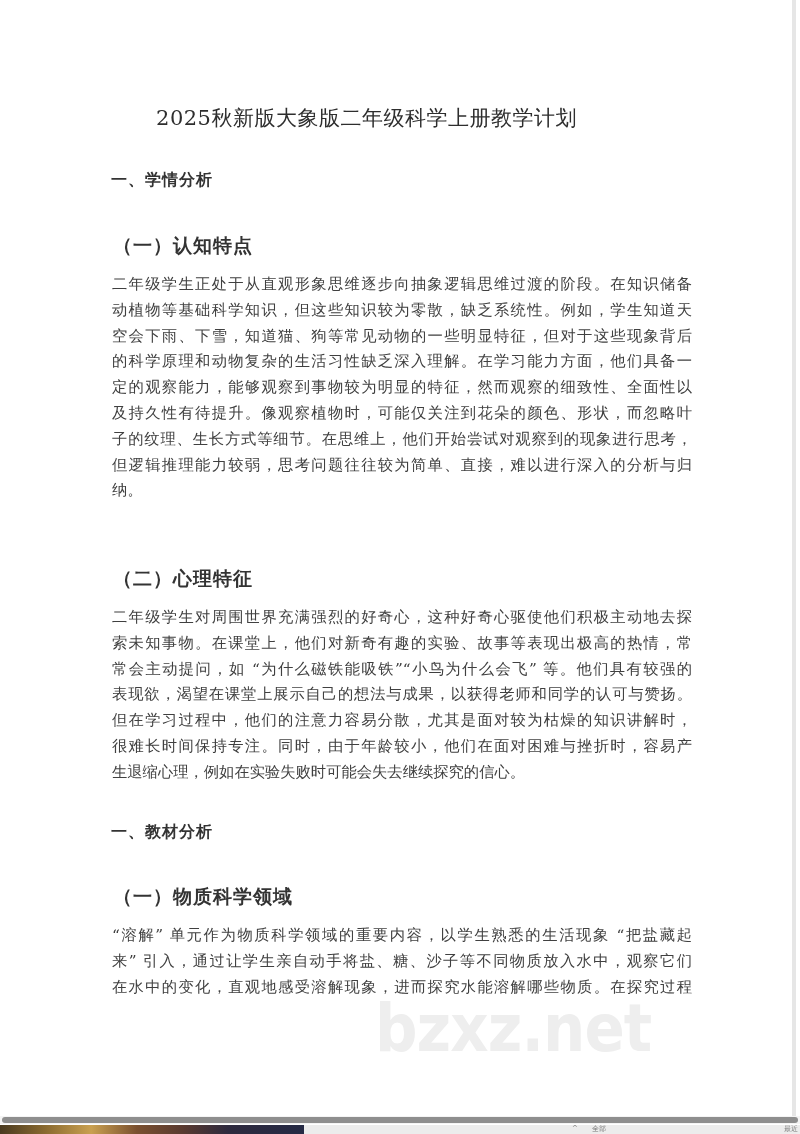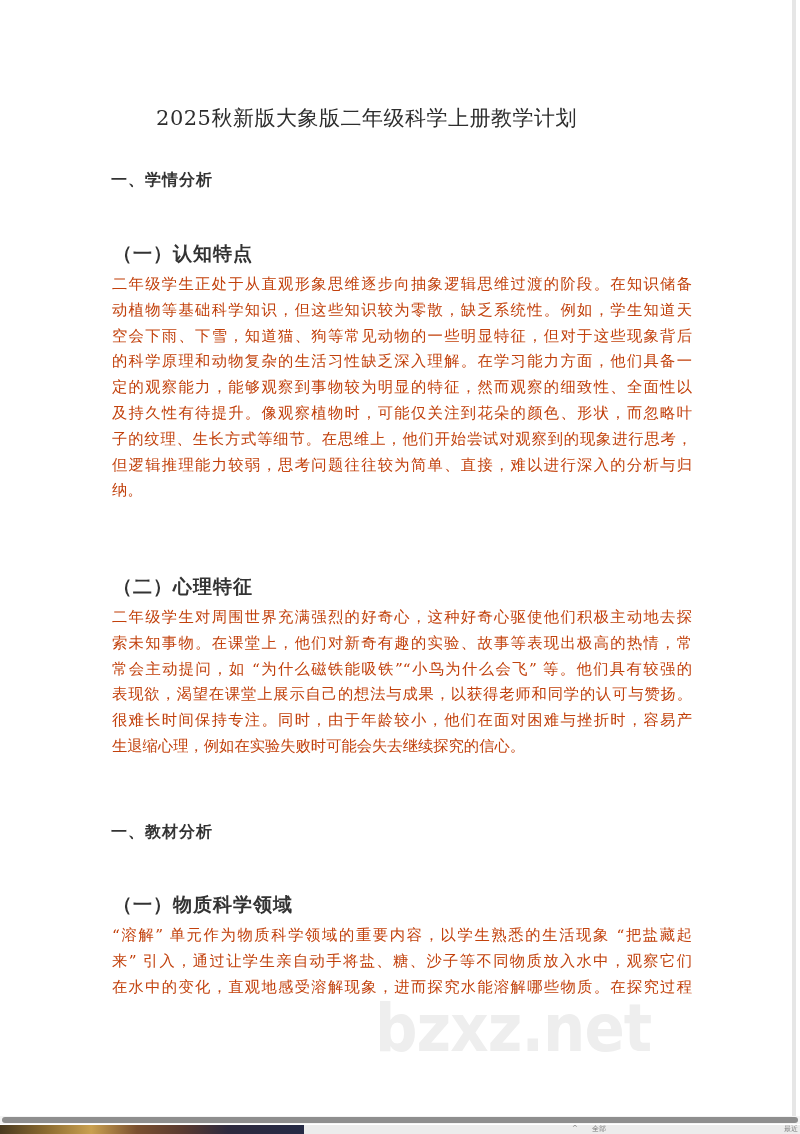--- a/index.html
+++ b/index.html
@@ -21,25 +21,25 @@
     position: absolute; left: 0; width: 733px; top: 104px;
     text-align: center; font-size: 21px; color: #2e2e2e; letter-spacing: 0.5px;
     font-family: "DejaVu Serif", serif;
   }
   .h1 {
     position: absolute; left: 111px; font-size: 16px; font-weight: bold;
     color: #333; font-family: "DejaVu Sans", sans-serif; letter-spacing: 1px;
   }
   .h2 {
     position: absolute; left: 113px; font-size: 19px; font-weight: bold;
-    color: #333; font-family: "DejaVu Sans", sans-serif; letter-spacing: 1px; margin-top: 8px;
+    color: #333; font-family: "DejaVu Sans", sans-serif; letter-spacing: 1px;
   }
   .para {
     position: absolute; left: 112px; width: 580px;
-    font-size: 15.3px; line-height: 25.8px; color: #c2410c;
+    font-size: 15.3px; line-height: 25.8px; color: #404040;
     text-align: justify; text-align-last: left;
     font-family: "DejaVu Serif", serif;
   }
   .para span.line { display: block; white-space: nowrap; text-align-last: justify; text-align: justify; }
   .para span.line.last { text-align-last: left; }
   .watermark {
     position: absolute; left: 375px; top: 990px;
     font-size: 66px; font-weight: bold; color: #eeeeee;
     font-family: "DejaVu Sans", sans-serif; letter-spacing: -1px;
     transform: scaleX(0.9); transform-origin: left;
@@ -89,20 +89,21 @@
     <span class="line last">纳。</span>
   </div>
 
   <div class="h2" style="top:566px;">（二）心理特征</div>
 
   <div class="para" style="top:605px;">
     <span class="line">二年级学生对周围世界充满强烈的好奇心，这种好奇心驱使他们积极主动地去探</span>
     <span class="line">索未知事物。在课堂上，他们对新奇有趣的实验、故事等表现出极高的热情，常</span>
     <span class="line">常会主动提问，如 “为什么磁铁能吸铁”“小鸟为什么会飞” 等。他们具有较强的</span>
     <span class="line">表现欲，渴望在课堂上展示自己的想法与成果，以获得老师和同学的认可与赞扬。</span>
+    <span class="line">但在学习过程中，他们的注意力容易分散，尤其是面对较为枯燥的知识讲解时，</span>
     <span class="line">很难长时间保持专注。同时，由于年龄较小，他们在面对困难与挫折时，容易产</span>
     <span class="line last">生退缩心理，例如在实验失败时可能会失去继续探究的信心。</span>
   </div>
 
   <div class="h1" style="top:822px;">一、教材分析</div>
 
   <div class="h2" style="top:884px;">（一）物质科学领域</div>
 
   <div class="para" style="top:923px;">
     <span class="line">“溶解” 单元作为物质科学领域的重要内容，以学生熟悉的生活现象 “把盐藏起</span>

